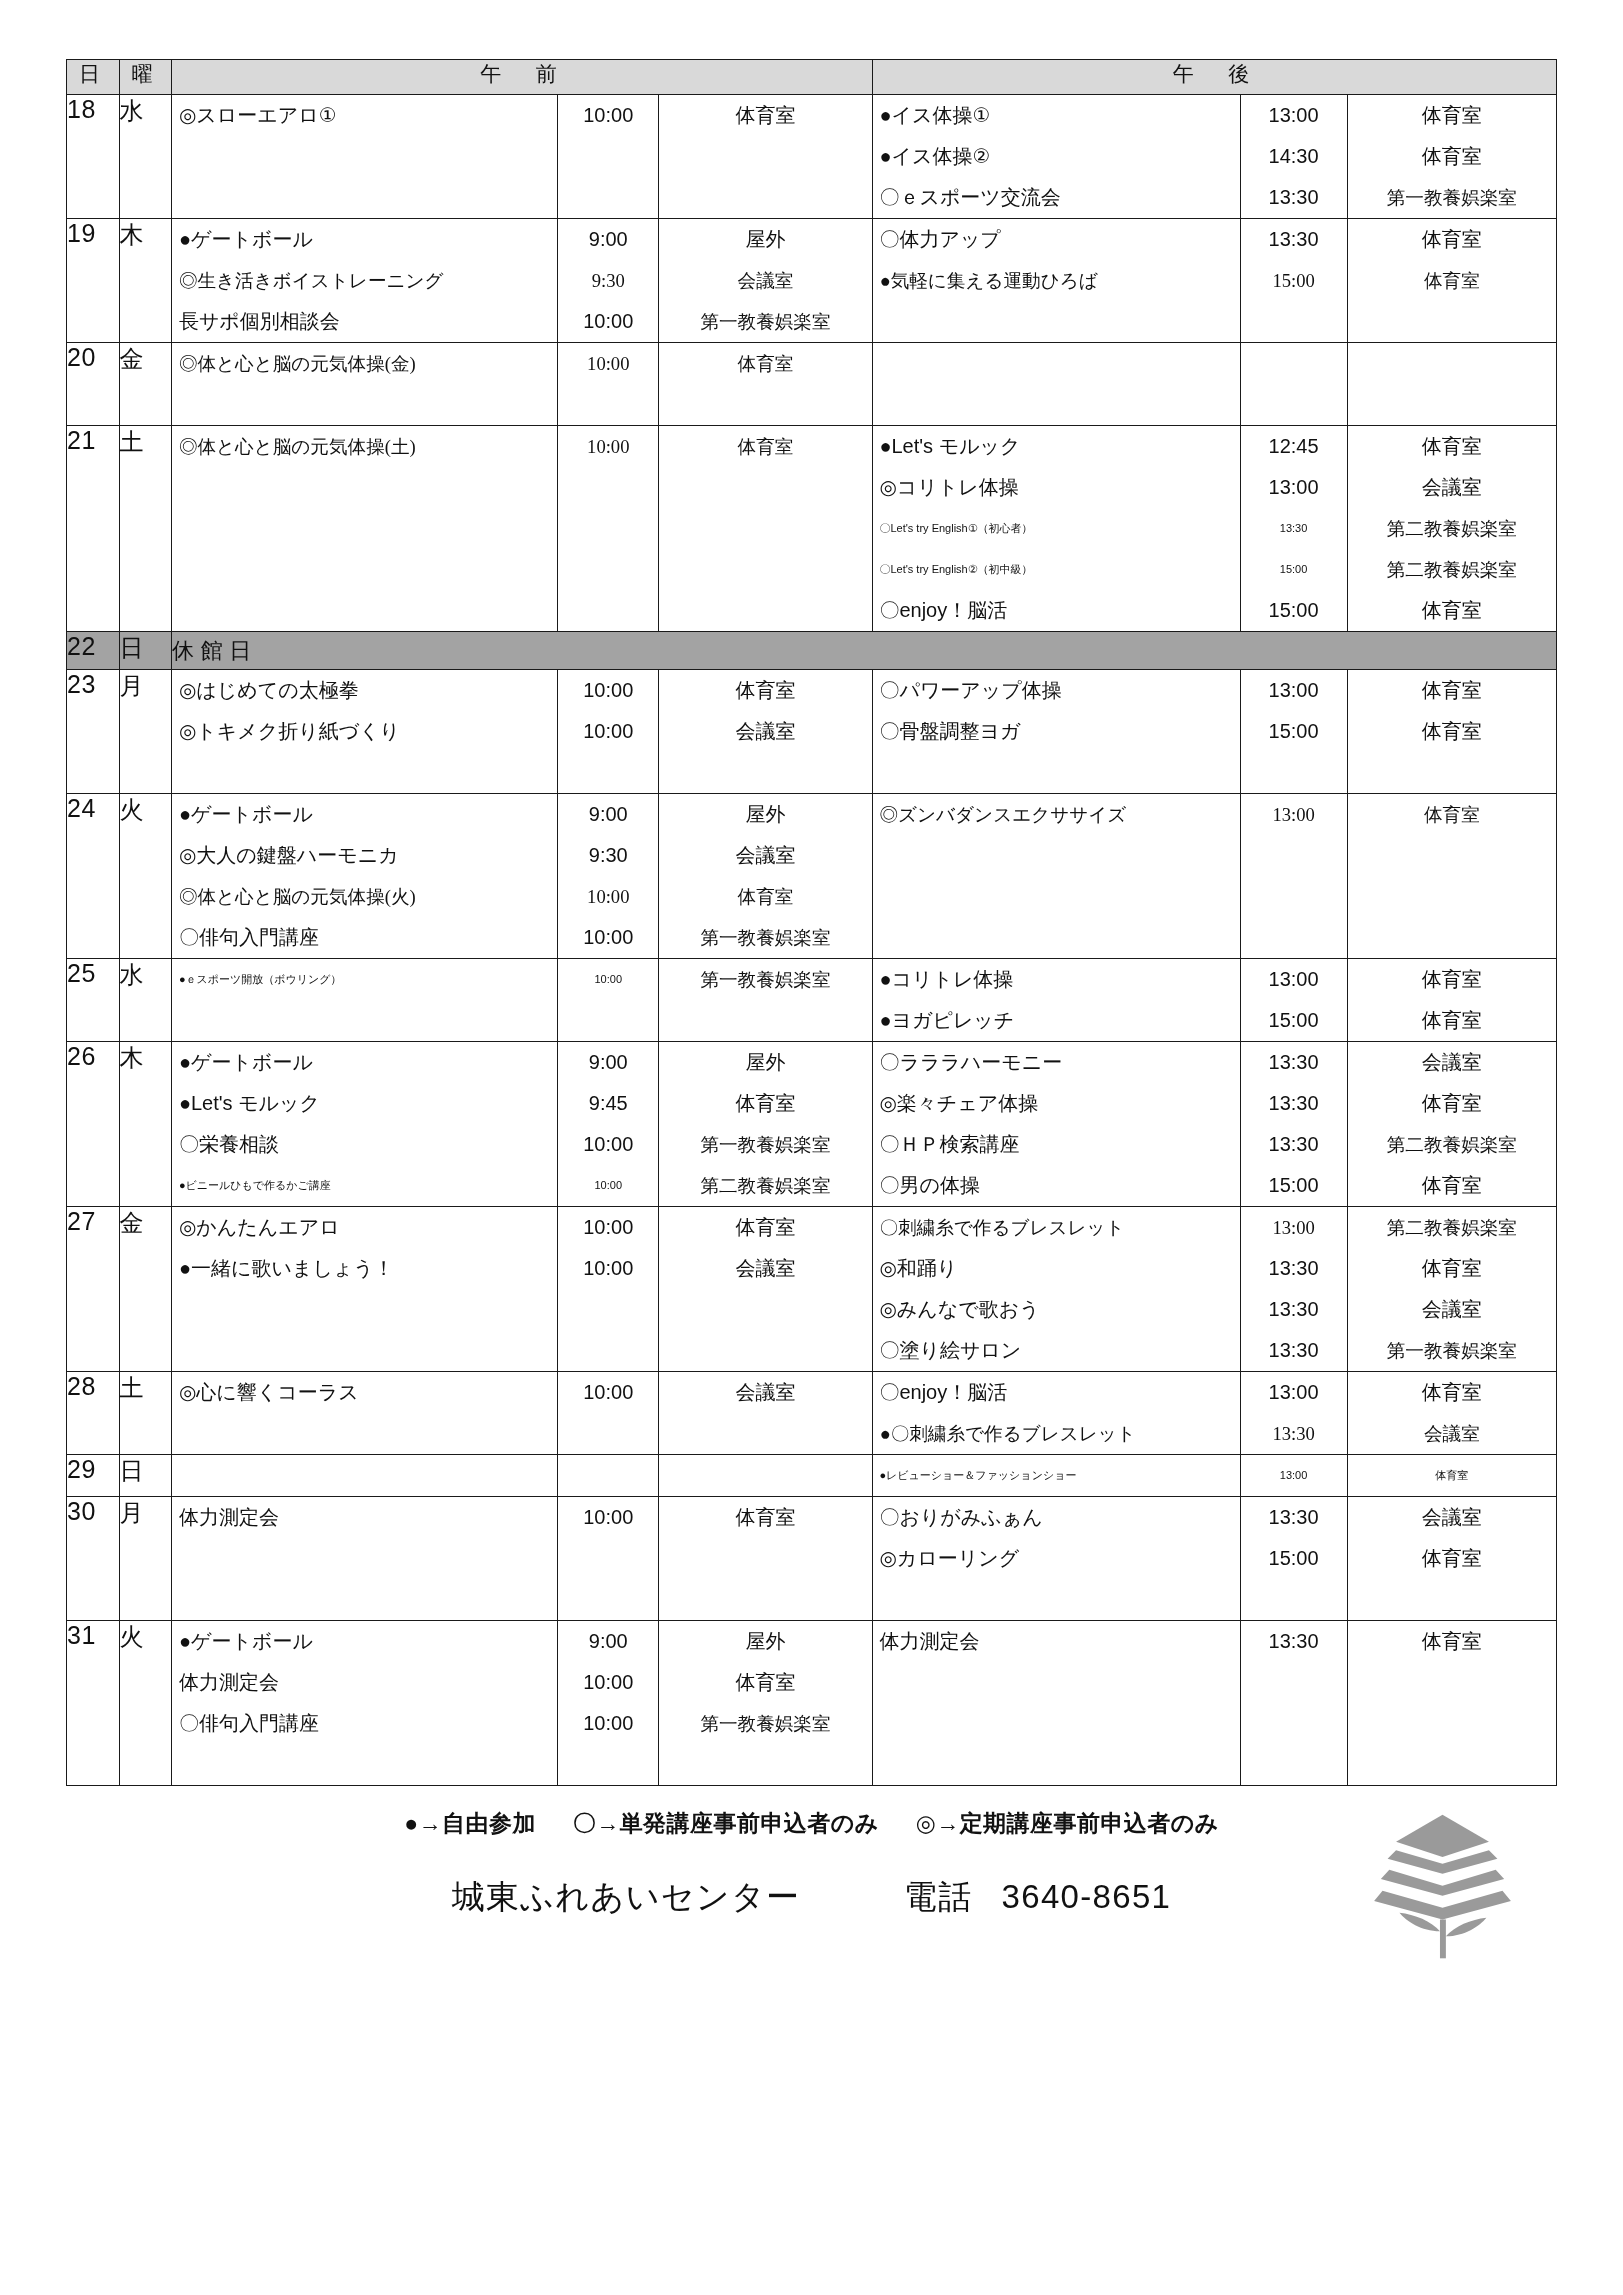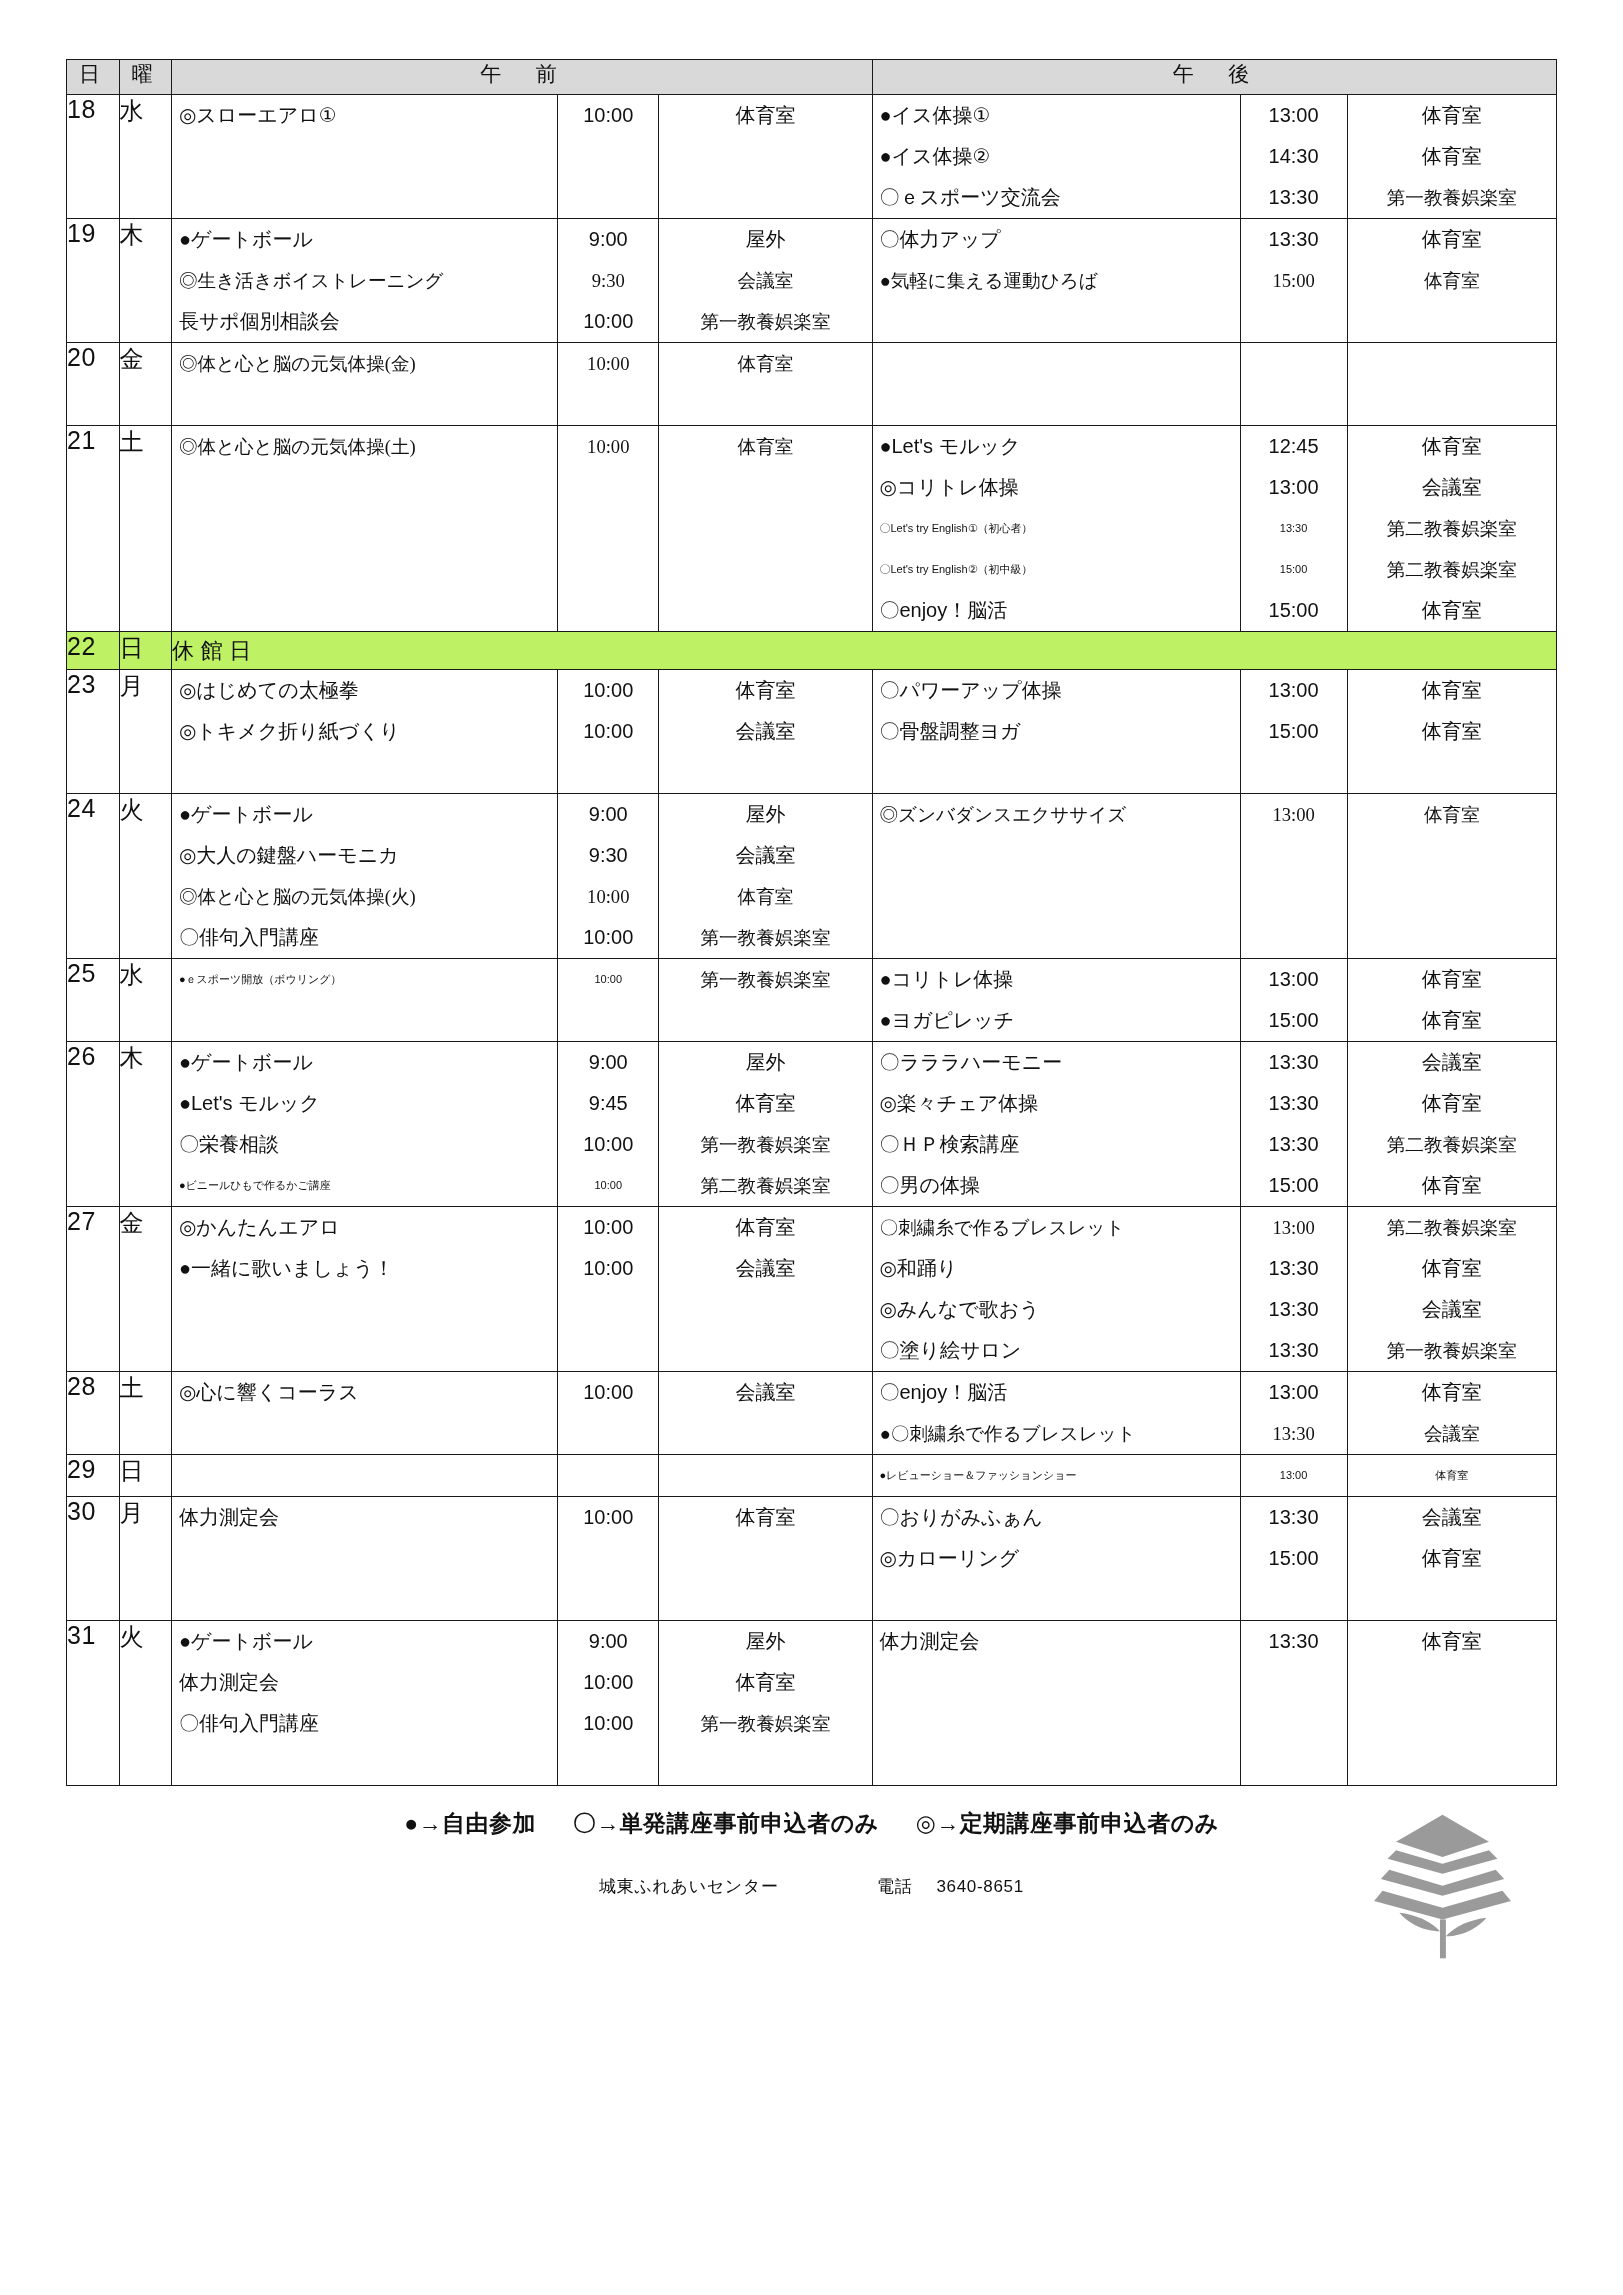--- a/index.html
+++ b/index.html
@@ -73,21 +73,21 @@
     overflow: hidden;
     font-size: 23px;
   }
   .sub.center { text-align: center; padding-left: 0; }
   .sub.sm { font-size: 18.6px; font-family: Liberation Serif, serif; }
   .sub.xs { font-size: 11px; }
   .sub.md { font-size: 20px; }
   .sub.blank { }
 
   .closed td {
-    background: #bef264;
+    background: #a3a3a3;
   }
   .closed .closedlabel {
     text-align: left;
     font-size: 22px;
     letter-spacing: 0.3em;
     height: 37px;
     line-height: 37px;
   }
 
   .footer {
@@ -98,21 +98,21 @@
   .legend {
     text-align: center;
     font-size: 23px;
     letter-spacing: 0.02em;
     margin-top: 6.8px;
     font-weight: bold;
   }
   .legend span { margin: 0 15px; }
   .contact {
     text-align: center;
-    font-size: 17px;
+    font-size: 33px;
     margin-top: 36px;
     letter-spacing: 0.04em;
   }
   .contact .name { margin-right: 93px; }
   .contact .tel-label { margin-right: 18.6px; }
   .logo {
     position: absolute;
     right: 34px;
     top: 0px;
     width: 161px;

